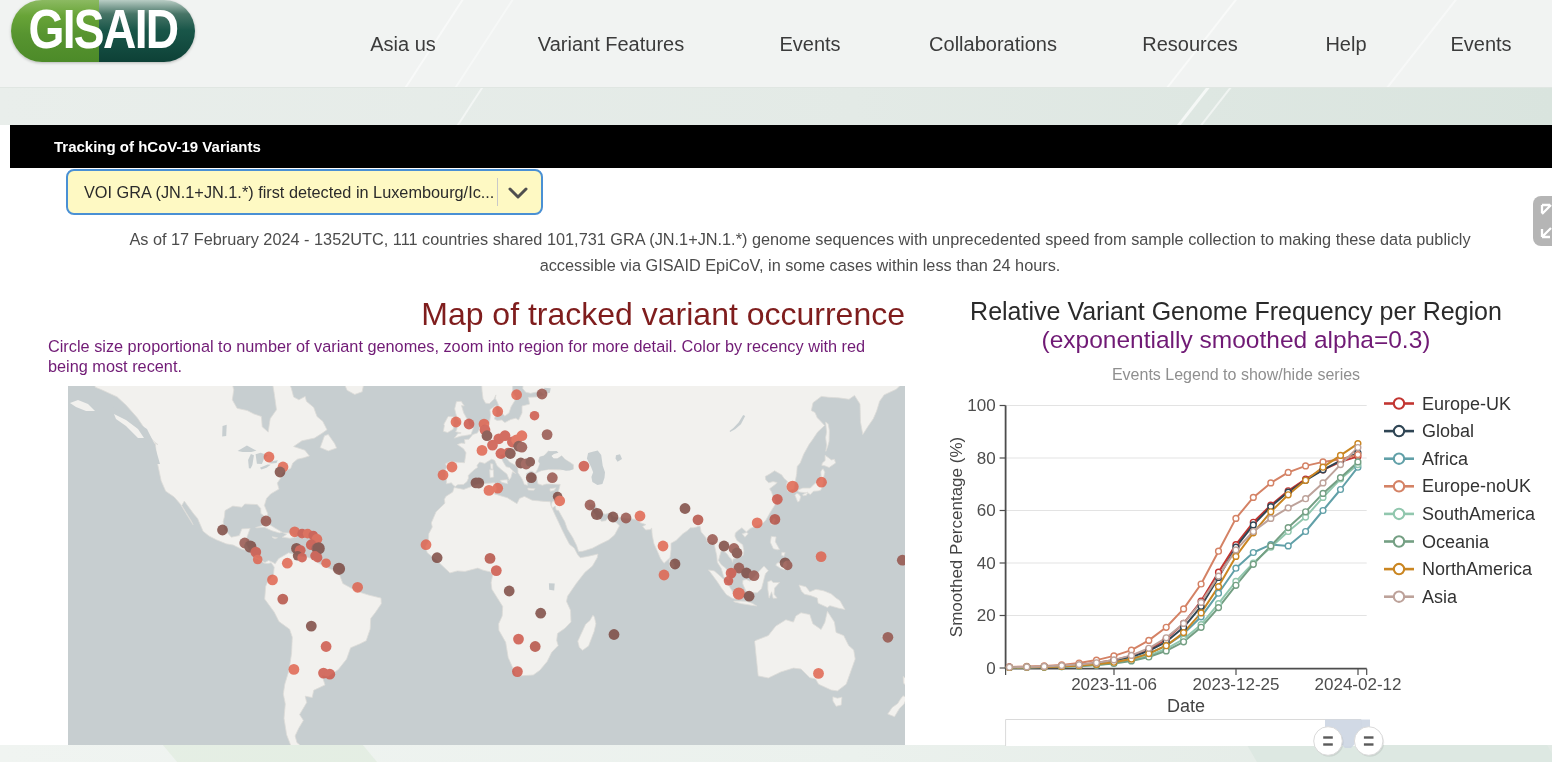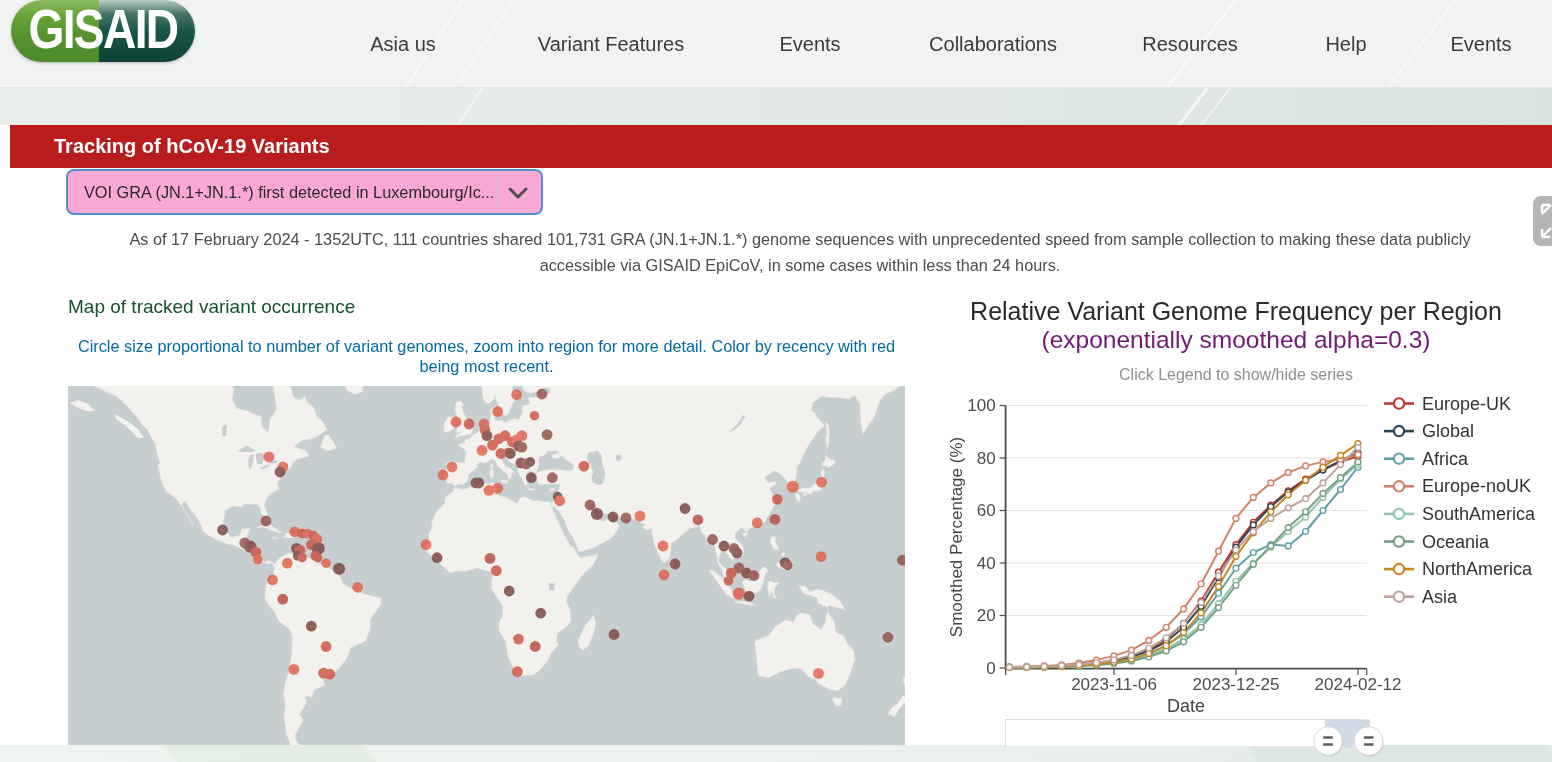--- a/index.html
+++ b/index.html
@@ -26,43 +26,43 @@
   <div class="abs" style="left:88px;top:0;width:96px;height:63px;background:linear-gradient(180deg,#b9cdc5 0%,#487567 22%,#195649 48%,#0d4036 100%)"></div>
   <div class="abs" style="left:0;top:0;width:184px;height:63px;font-weight:bold;font-size:55px;letter-spacing:-2px;color:#fff;text-align:center;line-height:59px;transform:scaleX(0.84)">GISAID</div>
 </div>
 
 <div class="abs" style="left:0;top:88px;width:1552px;height:37px;background:linear-gradient(90deg,#e9eeeb 0%,#e3eae6 55%,#d9e4de 100%);overflow:hidden">
   <div class="abs" style="left:455px;top:-20px;width:2px;height:120px;background:rgba(255,255,255,.5);transform:rotate(33deg)"></div>
   <div class="abs" style="left:1175px;top:-20px;width:3px;height:120px;background:rgba(255,255,255,.7);transform:rotate(38deg)"></div>
   <div class="abs" style="left:1198px;top:-20px;width:2px;height:120px;background:rgba(255,255,255,.55);transform:rotate(38deg)"></div>
 </div>
 
-<div class="abs" style="left:10px;top:125px;width:1542px;height:43px;background:#b91c1c;color:#fff;font-size:20px;font-weight:600;line-height:43px;padding-left:44px">Tracking of hCoV-19 Variants</div>
-
-<div class="abs" style="left:66px;top:169px;width:477px;height:46px;background:#f9a8d4;border:2px solid #4a90d4;border-radius:8px">
+<div class="abs" style="left:10px;top:125px;width:1542px;height:43px;background:#000000;color:#fff;font-size:15px;font-weight:600;line-height:43px;padding-left:44px">Tracking of hCoV-19 Variants</div>
+
+<div class="abs" style="left:66px;top:169px;width:477px;height:46px;background:#fef9c3;border:2px solid #4a90d4;border-radius:8px">
   <div class="abs" style="left:16px;top:0;height:42px;line-height:42px;font-size:16.3px;color:#2b2b2b;white-space:nowrap">VOI GRA (JN.1+JN.1.*) first detected in Luxembourg/Ic...</div>
   <div class="abs" style="left:429px;top:7px;width:1px;height:28px;background:#c9c9c9"></div>
   <svg class="abs" style="left:439px;top:15px" width="22" height="14" viewBox="0 0 22 14">
       <path d="M3,3 L11,11 L19,3" fill="none" stroke="#4f4f4f" stroke-width="3" stroke-linecap="round" stroke-linejoin="round"></path>
     </svg>
 </div>
 
 <div class="abs" style="left:1533px;top:196px;width:30px;height:50px;background:#b5b5b5;border-radius:8px 0 0 8px">
   <svg class="abs" style="left:6px;top:5px" width="18" height="40" viewBox="0 0 18 40">
     <g stroke="#fff" stroke-width="2.3" fill="none">
         <path d="M3,13 L12,4 M3,4 h8 M3,4 v8"></path>
         <path d="M12,27 L3,36 M3,28 v8 M3,36 h8"></path>
       </g>
   </svg>
 </div>
 
 <div class="abs" style="left:100px;top:227px;width:1400px;text-align:center;font-size:16.3px;line-height:25.5px;color:#4c4c4c">As of 17 February 2024 - 1352UTC, 111 countries shared 101,731 GRA (JN.1+JN.1.*) genome sequences with unprecedented speed from sample collection to making these data publicly<br>accessible via GISAID EpiCoV, in some cases within less than 24 hours.</div>
 
-<div class="abs" style="left:68px;top:296px;width:837px;text-align:left;font-size:19px;color:#14532d">Map of tracked variant occurrence</div>
-<div class="abs" style="left:48px;top:337px;width:877px;text-align:center;font-size:16.3px;line-height:19.5px;color:#0369a1">Circle size proportional to number of variant genomes, zoom into region for more detail. Color by recency with red<br>being most recent.</div>
+<div class="abs" style="left:68px;top:296px;width:837px;text-align:right;font-size:32px;color:#7f1d1d">Map of tracked variant occurrence</div>
+<div class="abs" style="left:48px;top:337px;width:877px;font-size:16.3px;line-height:19.5px;color:#701a75">Circle size proportional to number of variant genomes, zoom into region for more detail. Color by recency with red<br>being most recent.</div>
 <svg width="837" height="359" viewBox="0 0 837 359" style="display:block;position:absolute;left:68px;top:386px">
     <rect width="837" height="359" fill="#c7ced0"></rect>
     <g stroke="#dddcd8" stroke-width="0.8" fill="#f2f1ee">
       <path d="M24.8,-7.5L27.3,1.2L33.6,3.8L49.2,10.9L58.0,19.1L69.3,31.8L79.3,46.5L87.4,58.6L88.9,74.6L93.2,94.9L97.7,105.2L106.2,111.0L112.5,118.3L117.5,126.6L125.1,138.8L123.3,135.0L118.3,126.9L113.8,119.5L116.3,115.1L125.6,127.8L129.6,132.5L135.1,145.3L140.9,149.9L148.4,153.8L158.2,157.8L165.3,159.1L173.3,163.0L180.4,165.0L185.6,169.7L190.9,173.5L196.9,176.6L200.5,174.5L204.2,176.1L207.2,177.8L210.5,172.7L220.6,166.8L229.6,169.4L239.2,171.2L247.2,173.8L250.7,177.3L262.3,182.9L270.8,186.9L274.8,197.5L288.9,205.3L300.7,209.1L313.0,212.1L313.3,217.7L307.3,226.6L302.7,232.5L302.2,242.9L298.2,254.7L292.2,257.7L282.6,261.8L278.6,273.1L270.3,283.6L259.8,290.8L254.0,289.6L257.0,298.9L245.7,304.3L244.2,311.5L237.2,310.2L238.7,316.6L231.6,328.5L235.4,334.4L230.6,342.4L227.1,349.9L228.9,356.5L236.1,362.5L233.9,365.5L222.8,359.5L218.6,348.7L216.0,332.2L217.3,317.9L215.3,307.9L216.8,298.2L221.1,283.9L223.6,267.1L224.3,251.2L221.6,243.2L211.0,235.6L206.2,226.1L196.7,213.1L197.7,200.3L199.7,195.7L205.5,188.9L206.2,181.1L203.2,176.8L200.0,177.6L195.7,177.1L191.9,173.0L187.4,172.2L181.1,164.3L178.1,157.5L179.1,150.7L182.1,142.4L173.8,142.9L171.3,149.6L163.3,151.2L156.5,143.5L155.2,135.8L156.5,130.3L157.0,124.6L164.8,120.1L173.8,121.2L176.8,118.0L189.2,118.6L192.7,122.4L192.9,127.5L199.5,132.5L199.7,127.5L196.4,119.5L198.5,112.4L202.7,107.9L211.0,103.1L209.3,97.1L212.3,92.7L214.8,86.8L222.8,82.2L224.8,77.0L229.4,73.2L235.6,71.8L241.4,70.0L236.9,64.2L225.6,60.5L233.9,54.8L246.5,52.1L254.0,47.3L259.0,43.7L254.7,35.3L249.0,30.5L245.7,21.4L238.4,15.3L237.2,10.4L230.9,13.8L225.6,10.9L223.3,2.2L219.1,-7.5L203.7,-7.5L206.2,7.3L208.5,23.7L202.2,32.7L200.2,46.1L194.2,40.8L193.4,30.5L185.6,27.8L179.4,24.6L169.1,22.3L164.3,13.8L165.8,3.8L162.8,-7.5L24.8,-7.5Z"></path>
       <path d="M77.6,49.3L83.9,53.6L89.9,58.6L85.9,56.7L79.6,50.5Z"></path>
       <path d="M274.1,-7.5L279.1,4.3L286.7,8.4L294.2,5.8L296.7,-7.5Z"></path>
       <path d="M187.6,141.6L191.9,140.2L200.5,138.0L207.0,142.1L214.5,146.4L211.3,146.9L204.0,144.8L196.2,141.3L189.2,141.8Z"></path>
       <path d="M215.3,146.9L221.6,146.9L228.9,150.9L222.1,152.3L214.3,151.2L218.6,148.3Z"></path>
       <path d="M204.2,150.7L209.5,151.7L207.0,152.8L204.5,151.5Z"></path>
       <path d="M232.1,150.7L236.1,150.9L235.9,152.3L232.4,152.0Z"></path>
@@ -228,21 +228,21 @@
       <circle cx="753.5" cy="96.2" r="5.4" fill="#e0604a"></circle>
       <circle cx="753.1" cy="170.6" r="5.4" fill="#e0604a"></circle>
       <circle cx="834.3" cy="174.2" r="5.4" fill="#935047"></circle>
       <circle cx="819.9" cy="251.3" r="5.4" fill="#935047"></circle>
       <circle cx="750.5" cy="287.4" r="5.4" fill="#e0604a"></circle>
     </g>
   </svg>
 
 <div class="abs" style="left:920px;top:297px;width:632px;text-align:center;font-size:25px;color:#2a2a2a">Relative Variant Genome Frequency per Region</div>
 <div class="abs" style="left:920px;top:326px;width:632px;text-align:center;font-size:24.5px;color:#701a75">(exponentially smoothed alpha=0.3)</div>
-<div class="abs" style="left:920px;top:366px;width:632px;text-align:center;font-size:16px;color:#8f8f8f">Click Legend to show/hide series</div>
+<div class="abs" style="left:920px;top:366px;width:632px;text-align:center;font-size:16px;color:#8f8f8f">Events Legend to show/hide series</div>
 
 <div class="abs" style="left:0;top:745px;width:1552px;height:17px;background:linear-gradient(90deg,#f0f4f1 0%,#ebf1ed 55%,#e2eae5 100%);overflow:hidden">
   <div class="abs" style="left:1252px;top:0;width:300px;height:17px;background:#dde8e2;transform:skewX(30deg)"></div>
   <div class="abs" style="left:170px;top:0;width:200px;height:17px;background:rgba(203,227,196,0.28);transform:skewX(40deg)"></div>
 </div>
 <svg width="612" height="382" viewBox="0 0 612 382" style="display:block;position:absolute;left:940px;top:380px" font-family="Liberation Sans, sans-serif">
     <line x1="65.6" y1="235.5" x2="426.7" y2="235.5" stroke="#e3e3e3" stroke-width="1"></line>
     <line x1="65.6" y1="183.0" x2="426.7" y2="183.0" stroke="#e3e3e3" stroke-width="1"></line>
     <line x1="65.6" y1="130.5" x2="426.7" y2="130.5" stroke="#e3e3e3" stroke-width="1"></line>
     <line x1="65.6" y1="78.0" x2="426.7" y2="78.0" stroke="#e3e3e3" stroke-width="1"></line>

